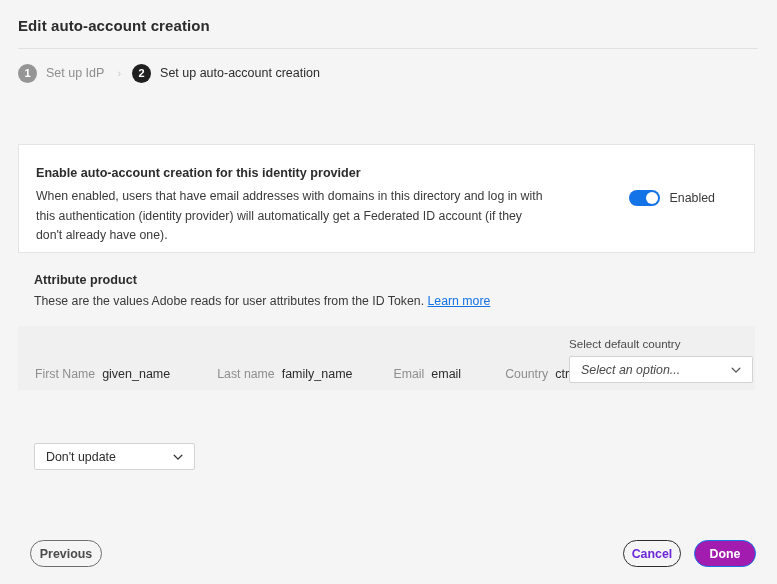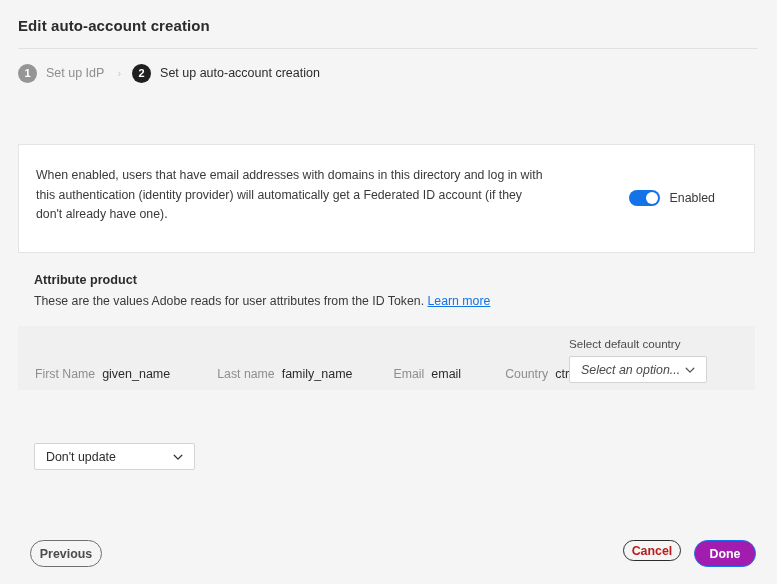--- a/index.html
+++ b/index.html
@@ -249,21 +249,21 @@
   .chev {
     position: absolute;
     right: 11px;
     top: 50%;
     transform: translateY(-50%);
     width: 10px;
     height: 10px;
     display: block;
   }
   .select-country {
-    width: 138px;
+    width: 184px;
     height: 27px;
   }
   .select-update {
     position: absolute;
     left: 34px;
     top: 443px;
     width: 161px;
     height: 27px;
   }
 
@@ -297,23 +297,23 @@
     height: 27px;
     border: 1.5px solid #6e6e6e;
     color: #4b4b4b;
     background: transparent;
   }
   .btn-cancel {
     position: absolute;
     left: 623px;
     top: 540px;
     width: 58px;
-    height: 21px;
+    height: 27px;
     border: 1.5px solid #2c2c2c;
-    color: #b91c1c;
+    color: #6d28d9;
     background: transparent;
   }
   .btn-done {
     position: absolute;
     left: 694px;
     top: 540px;
     width: 62px;
     height: 27px;
     border: 1.5px solid #1473e6;
     background: #a21caf;
@@ -336,20 +336,21 @@
     <div class="step-sep">›</div>
     <div class="step">
       <div class="step-badge current">2</div>
       <div class="step-label active">Set up auto-account creation</div>
     </div>
   </div>
 
 
   <div class="enable-card">
     <div class="enable-card-inner">
+      <div class="enable-heading">Enable auto-account creation for this identity provider</div>
       <div class="enable-desc">When enabled, users that have email addresses with domains in this directory and log in with this authentication (identity provider) will automatically get a Federated ID account (if they don't already have one).</div>
     </div>
     <div class="toggle-wrap">
       <div class="toggle">
         <div class="knob"></div>
       </div>
       <div class="toggle-label">Enabled</div>
     </div>
   </div>
 

